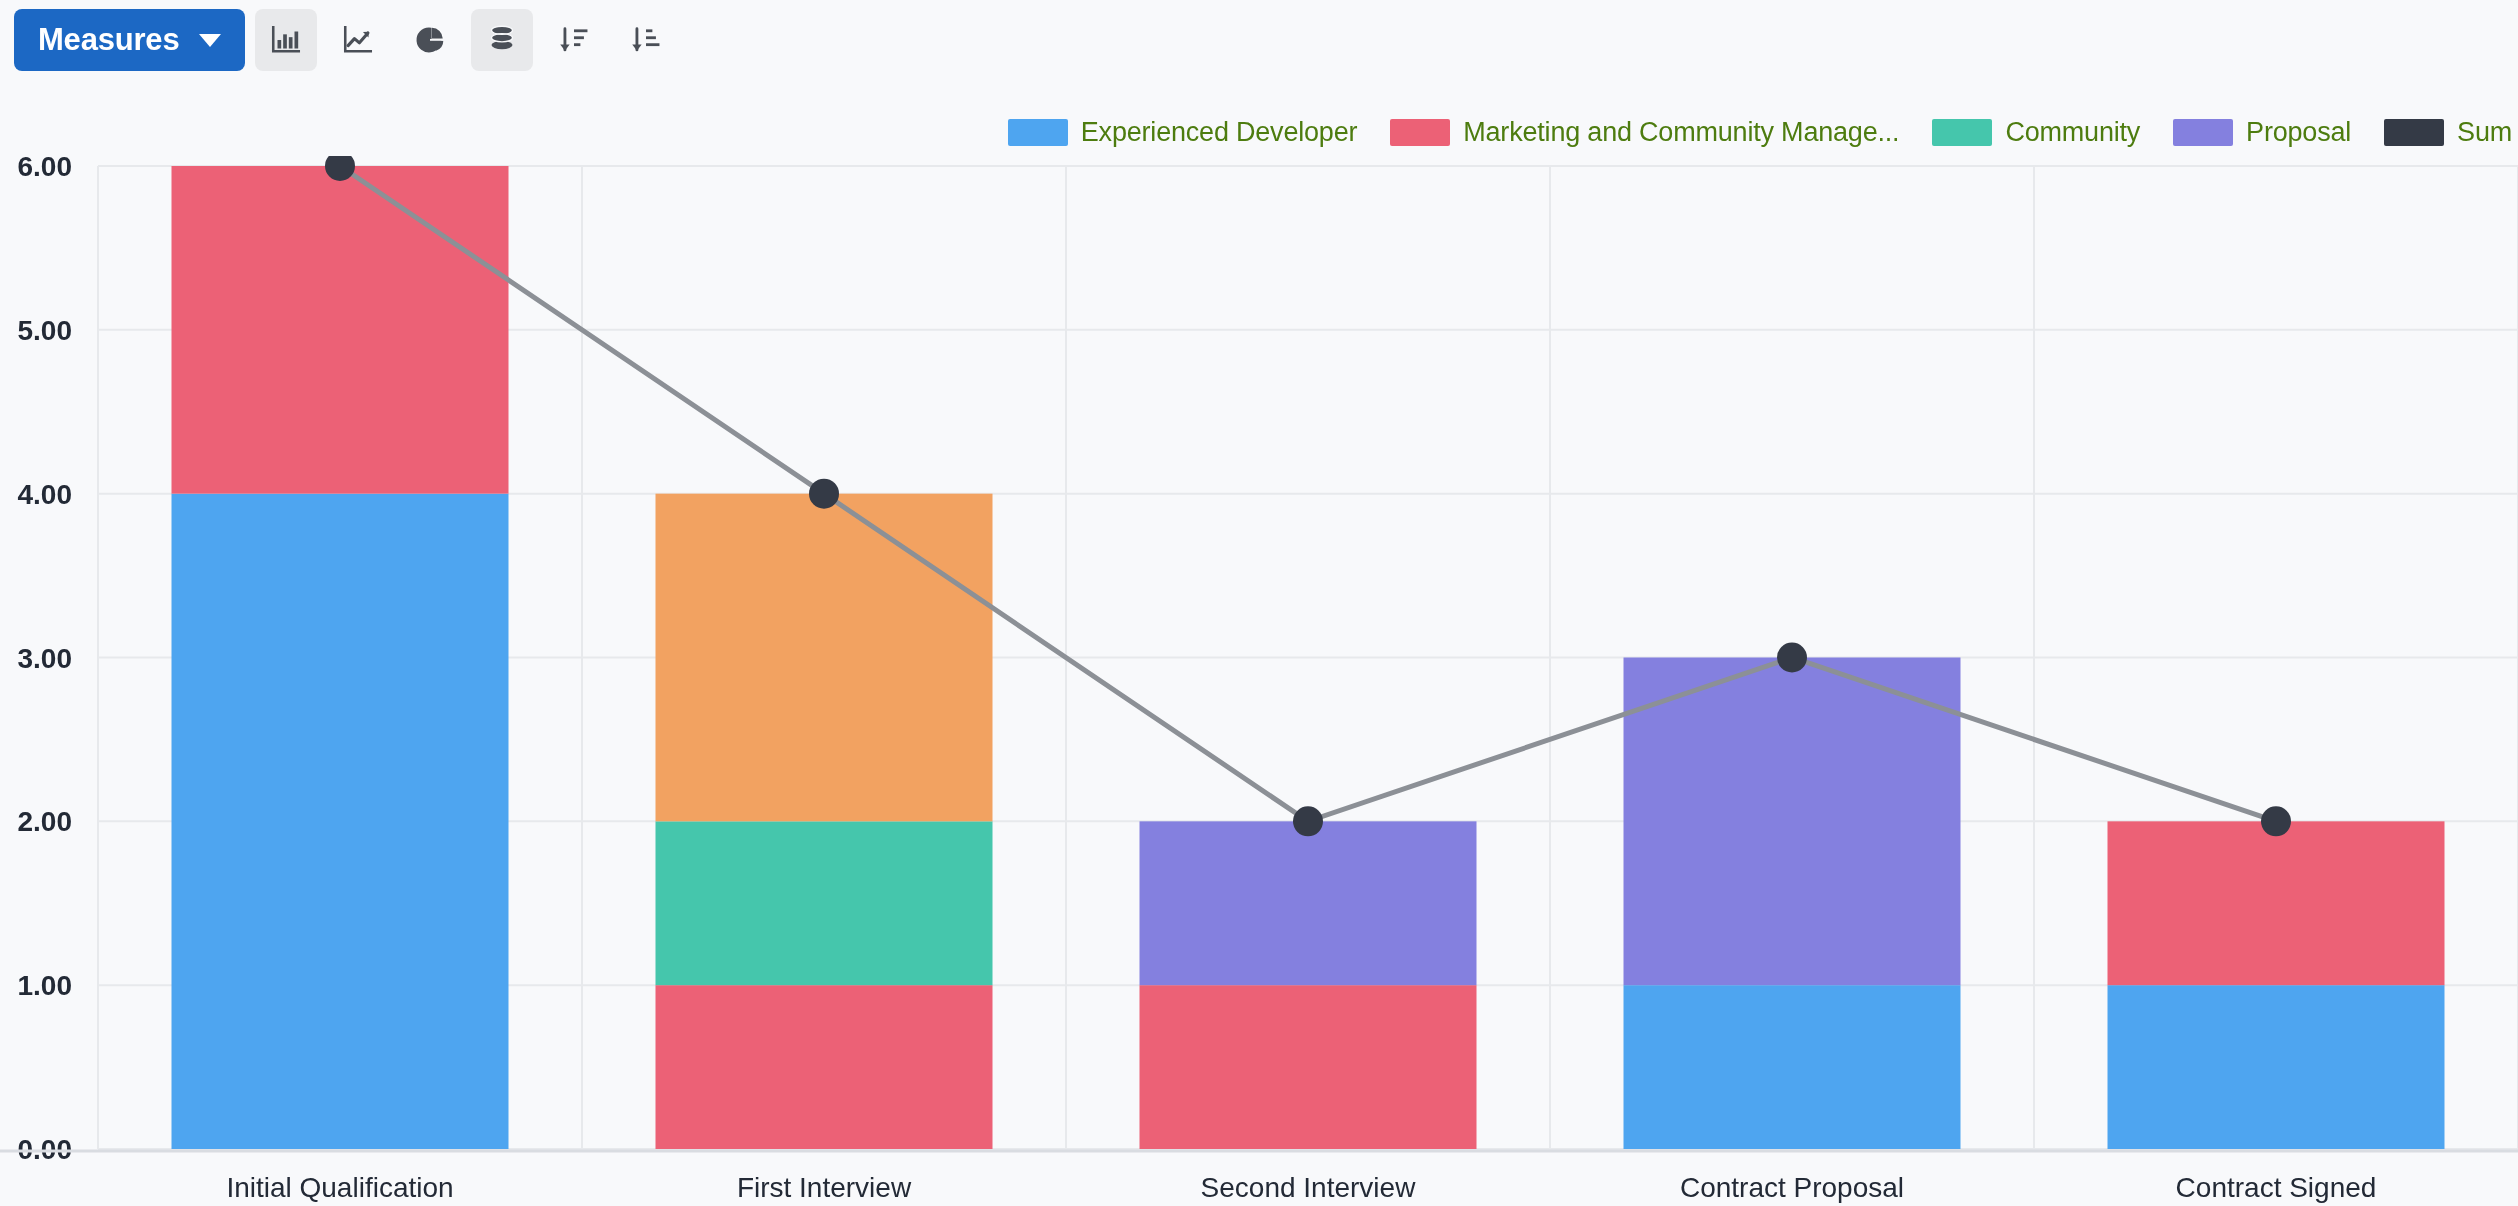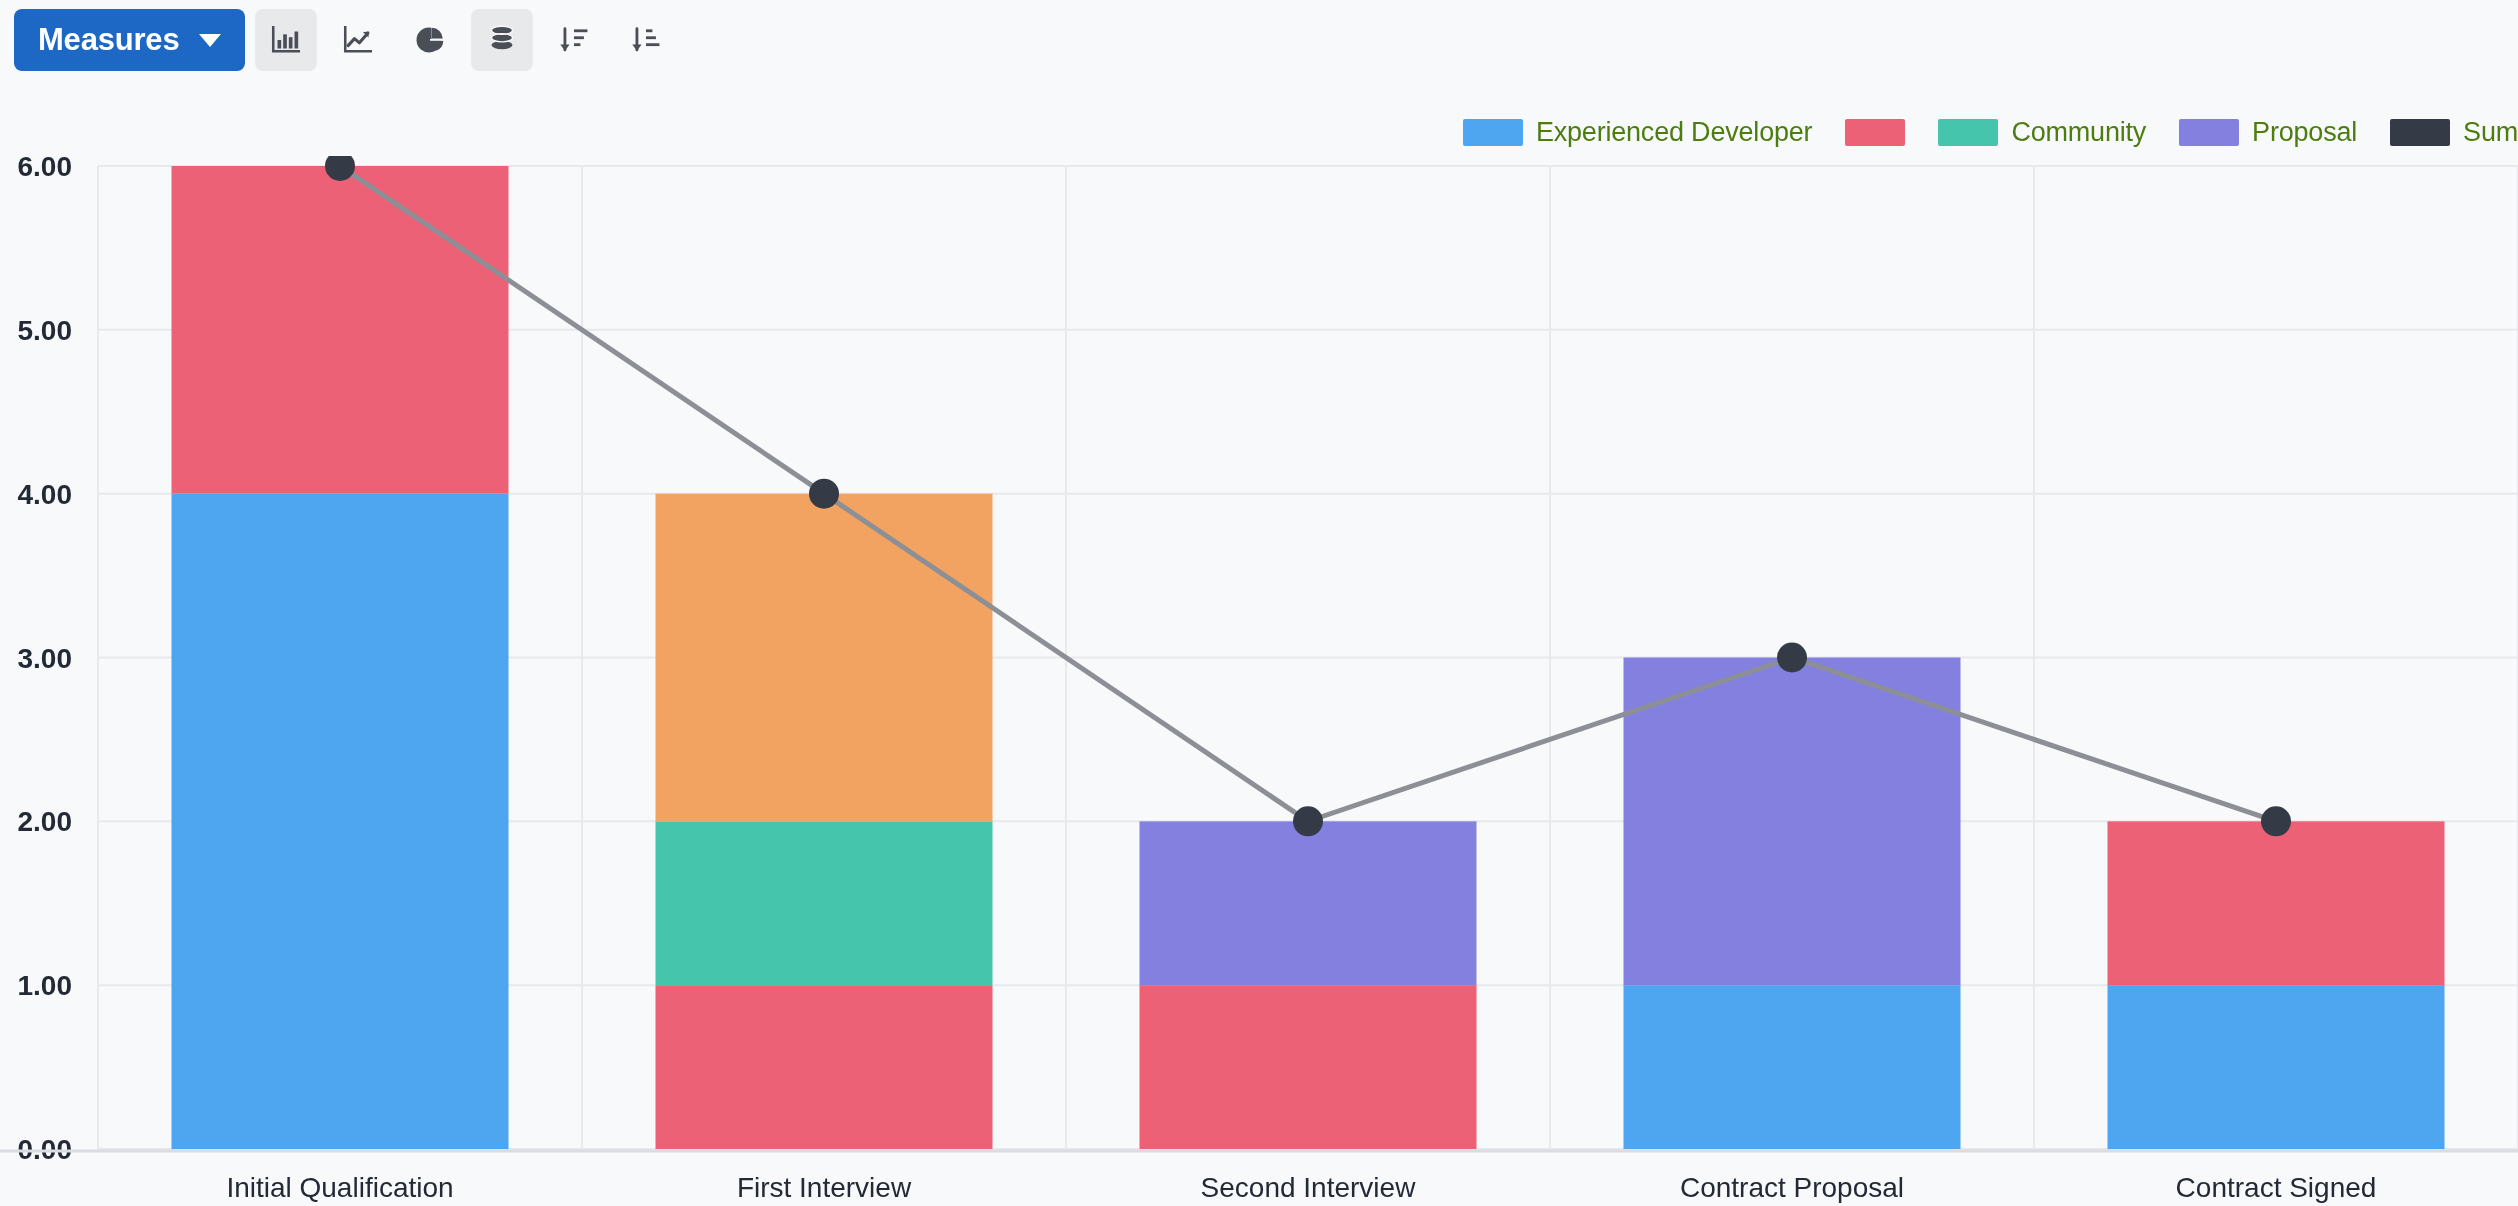--- a/index.html
+++ b/index.html
@@ -74,21 +74,21 @@
     overflow: hidden;
   }
   .legend-item {
     display: flex;
     align-items: center;
     gap: 13px;
     margin-right: 33px;
     white-space: nowrap;
     cursor: pointer;
   }
-  .legend-item:last-child { margin-right: 0; }
+  .legend-item:last-child { margin-right: 6px; }
   .legend-swatch {
     width: 60px; height: 27px;
     border-radius: 2px;
     flex: 0 0 auto;
   }
   .legend-label {
     font-size: 27px;
     color: #4d7c0f;
     letter-spacing: -0.2px;
   }
@@ -202,20 +202,21 @@
   </button>
 </div>
 
 <div id="legend">
     <div class="legend-item">
       <span class="legend-swatch" style="background: rgb(78, 165, 240);"></span>
       <span class="legend-label">Experienced Developer</span>
     </div>
     <div class="legend-item">
       <span class="legend-swatch" style="background: rgb(236, 97, 118);"></span>
+      <span class="legend-label">Marketing and Community Manage...</span>
     </div>
     <div class="legend-item">
       <span class="legend-swatch" style="background: rgb(69, 198, 172);"></span>
       <span class="legend-label">Community</span>
     </div>
     <div class="legend-item">
       <span class="legend-swatch" style="background: rgb(132, 128, 223);"></span>
       <span class="legend-label">Proposal</span>
     </div>
     <div class="legend-item">

